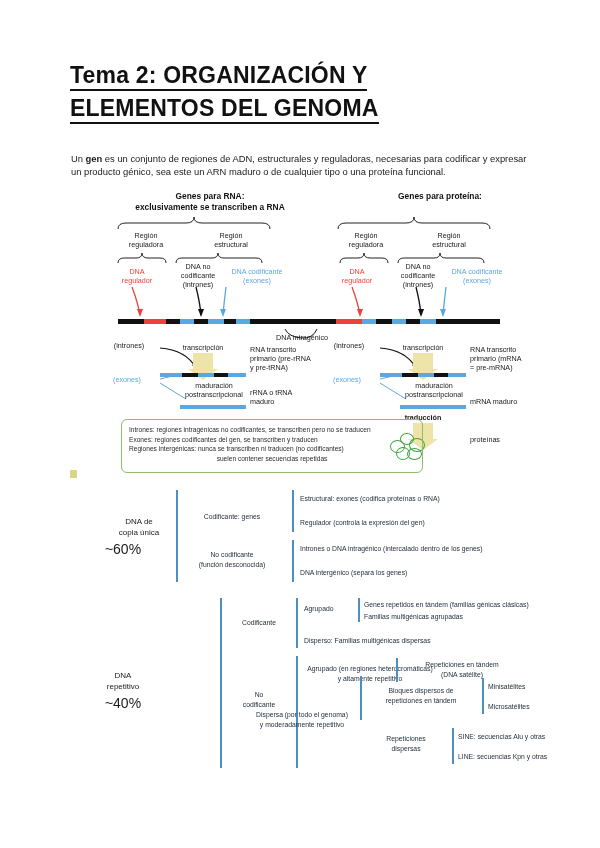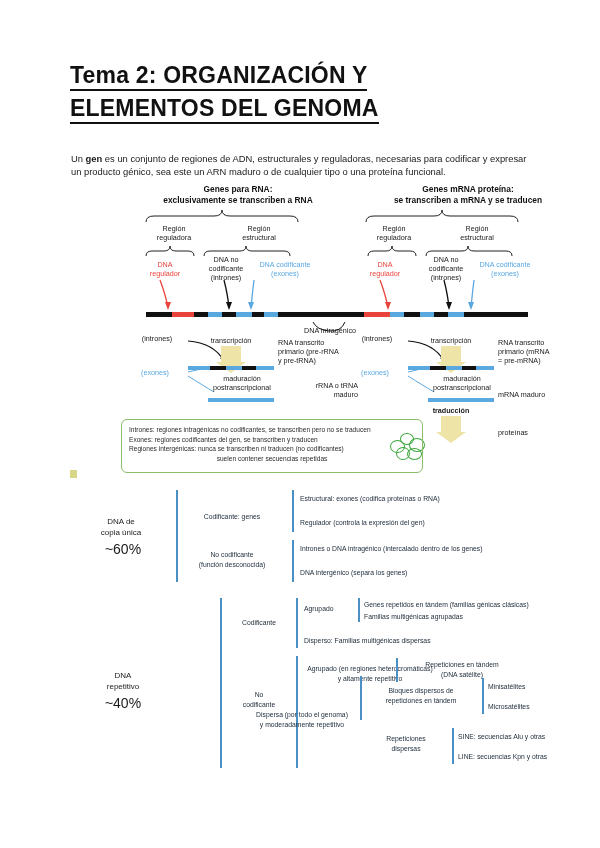--- a/index.html
+++ b/index.html
@@ -10,21 +10,21 @@
   .title{position:absolute;left:70px;top:62px;width:420px;}
   .title div{font-size:23px;font-weight:700;color:#111;letter-spacing:.2px;
              border-bottom:2.5px solid #111;display:inline-block;padding-bottom:1px;line-height:26px;}
   .title .l2{margin-top:4px;}
 
   
   .intro{position:absolute;left:71px;top:152px;width:460px;font-size:9.4px;color:#1a1a1a;line-height:13px;}
   .intro b{font-weight:700;}
 
   
-  .diagram{position:absolute;left:0;top:176px;width:500px;height:300px;margin-left:28px;}
+  .diagram{position:absolute;left:0;top:183px;width:500px;height:300px;}
   .dg{position:absolute;font-size:7.2px;color:#1a1a1a;line-height:9px;text-align:center;}
   .dg.red{color:#e8443c;}
   .dg.blue{color:#5aa8e0;}
   .dg.l{text-align:left;}
   .colhead{position:absolute;text-align:center;font-size:8.4px;font-weight:700;color:#111;line-height:11px;}
 
   
   svg.ov{position:absolute;left:0;top:0;width:600px;height:300px;overflow:visible;}
 
   
@@ -73,22 +73,21 @@
     Un <b>gen</b><span> es un conjunto de regiones de ADN, estructurales y reguladoras, necesarias para codificar y expresar un producto génico, sea este un ARN maduro o de cualquier tipo o una proteína funcional.</span>
   </div>
 
   <div class="diagram">
 
     <div class="colhead" style="left:110px;top:8px;width:200px;">
       <div>Genes para RNA:</div>
       <div>exclusivamente se transcriben a RNA</div>
     </div>
     <div class="colhead" style="left:330px;top:8px;width:220px;">
-      <div>Genes mRNA proteína:</div>
-      <div>se transcriben a mRNA y se traducen</div>
+      <div>Genes para proteína:</div>
     </div>
 
     <svg class="ov">
 
       <path d="M118,46 q0,-6 8,-6 L186,40 q8,0 8,-6 q0,6 8,6 L262,40 q8,0 8,6" fill="none" stroke="#222" stroke-width="1"></path>
       <path d="M338,46 q0,-6 8,-6 L406,40 q8,0 8,-6 q0,6 8,6 L482,40 q8,0 8,6" fill="none" stroke="#222" stroke-width="1"></path>
 
       <path d="M118,80 q0,-5 6,-5 L136,75 q6,0 6,-5 q0,5 6,5 L160,75 q6,0 6,5" fill="none" stroke="#222" stroke-width="1"></path>
       <path d="M176,80 q0,-5 6,-5 L212,75 q6,0 6,-5 q0,5 6,5 L256,75 q6,0 6,5" fill="none" stroke="#222" stroke-width="1"></path>
 
@@ -199,21 +198,21 @@
     <div class="rna" style="left:400px;top:222px;width:66px;"></div>
 
     <div class="dg" style="left:176px;top:198px;width:76px;white-space:pre-line;">maduración
 postranscripcional</div>
     <div class="dg" style="left:396px;top:198px;width:76px;white-space:pre-line;">maduración
 postranscripcional</div>
 
     <div class="dg l" style="left:250px;top:162px;width:80px;white-space:pre-line;">RNA transcrito
 primario (pre-rRNA
 y pre-tRNA)</div>
-    <div class="dg l" style="left:250px;top:205px;width:80px;white-space:pre-line;text-align:right;">rRNA o tRNA
+    <div class="dg l" style="left:250px;top:205px;width:80px;white-space:pre-line;">rRNA o tRNA
 maduro</div>
     <div class="dg l" style="left:470px;top:162px;width:90px;white-space:pre-line;">RNA transcrito
 primario (mRNA
 = pre-mRNA)</div>
     <div class="dg l" style="left:470px;top:214px;width:90px;">mRNA maduro</div>
 
     <div class="yarrow" style="left:408px;top:240px;">
       <div class="body"></div>
         <div class="tip"></div>
     </div>
@@ -233,21 +232,21 @@
 
   <div class="greenbox">
     <p style="margin-top:5px;">Intrones: regiones intragénicas no codificantes, se transcriben pero no se traducen</p>
     <p>Exones: regiones codificantes del gen, se transcriben y traducen</p>
     <p>Regiones intergénicas: nunca se transcriben ni traducen (no codificantes)</p>
     <p class="c">suelen contener secuencias repetidas</p>
   </div>
 
   <div class="tbl">
 
-    <div class="cell big" style="left:8px;top:28px;width:86px;white-space:pre-line;">DNA de
+    <div class="cell big" style="left:26px;top:28px;width:86px;white-space:pre-line;">DNA de
 copia única</div>
     <div class="cell big pct" style="left:10px;top:56px;width:86px;">~60%</div>
 
     <div class="vl" style="left:106px;top:2px;height:92px;"></div>
     <div class="cell ctr" style="left:112px;top:24px;width:100px;">Codificante: genes</div>
     <div class="cell ctr" style="left:112px;top:62px;width:100px;white-space:pre-line;">No codificante
 (función desconocida)</div>
 
     <div class="vl" style="left:222px;top:2px;height:42px;"></div>
     <div class="cell" style="left:230px;top:6px;width:250px;">Estructural: exones (codifica proteínas o RNA)</div>

